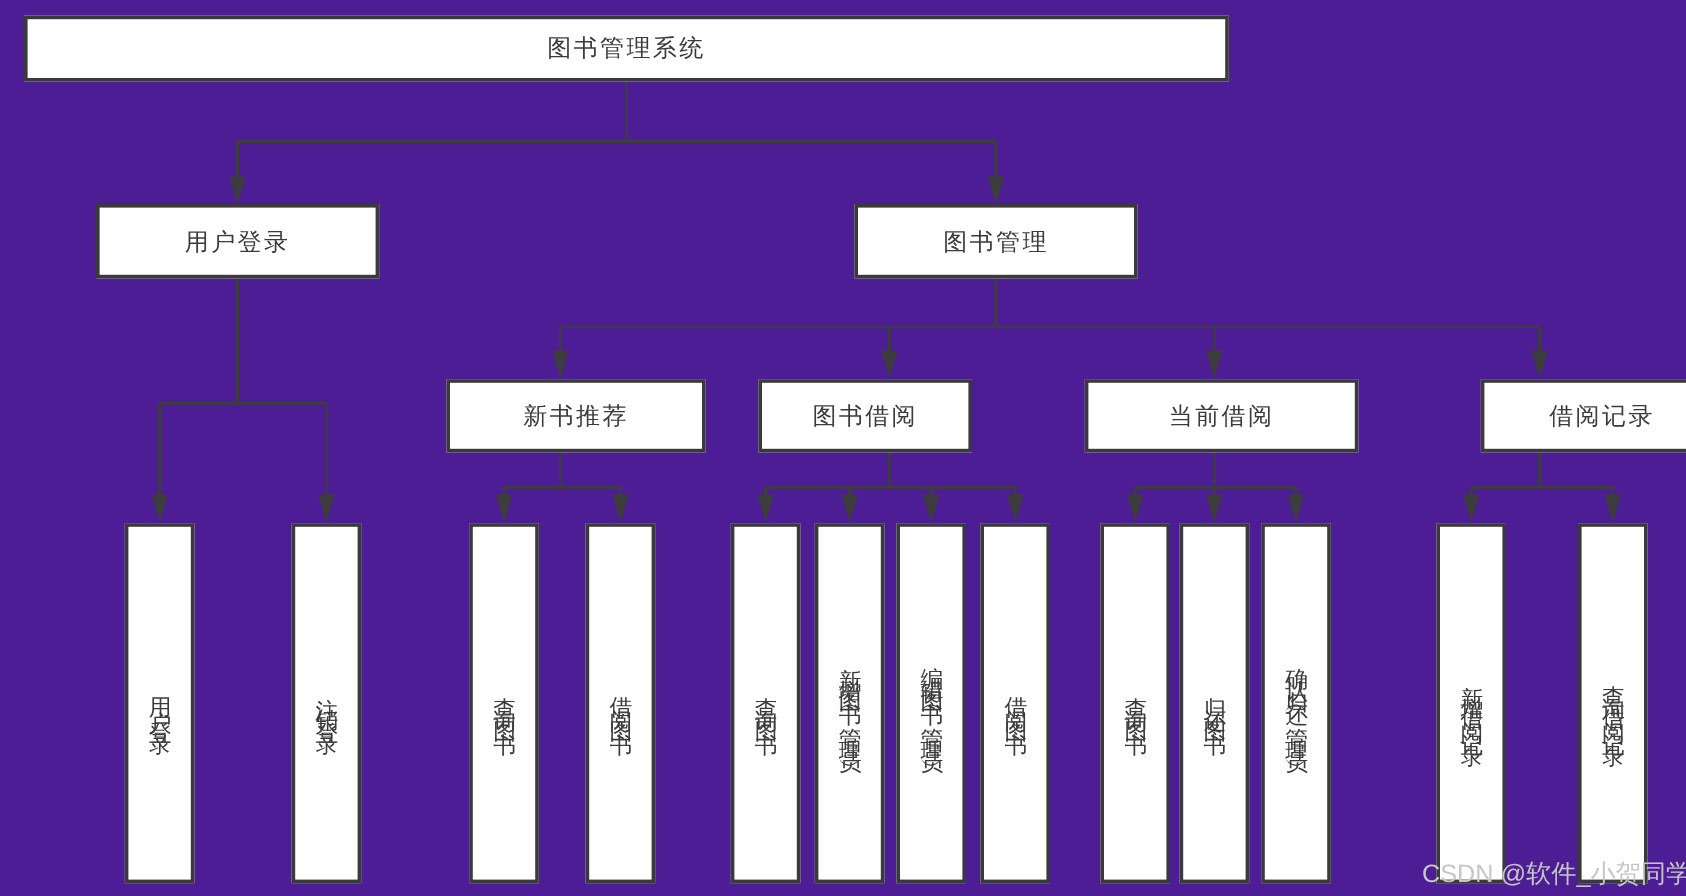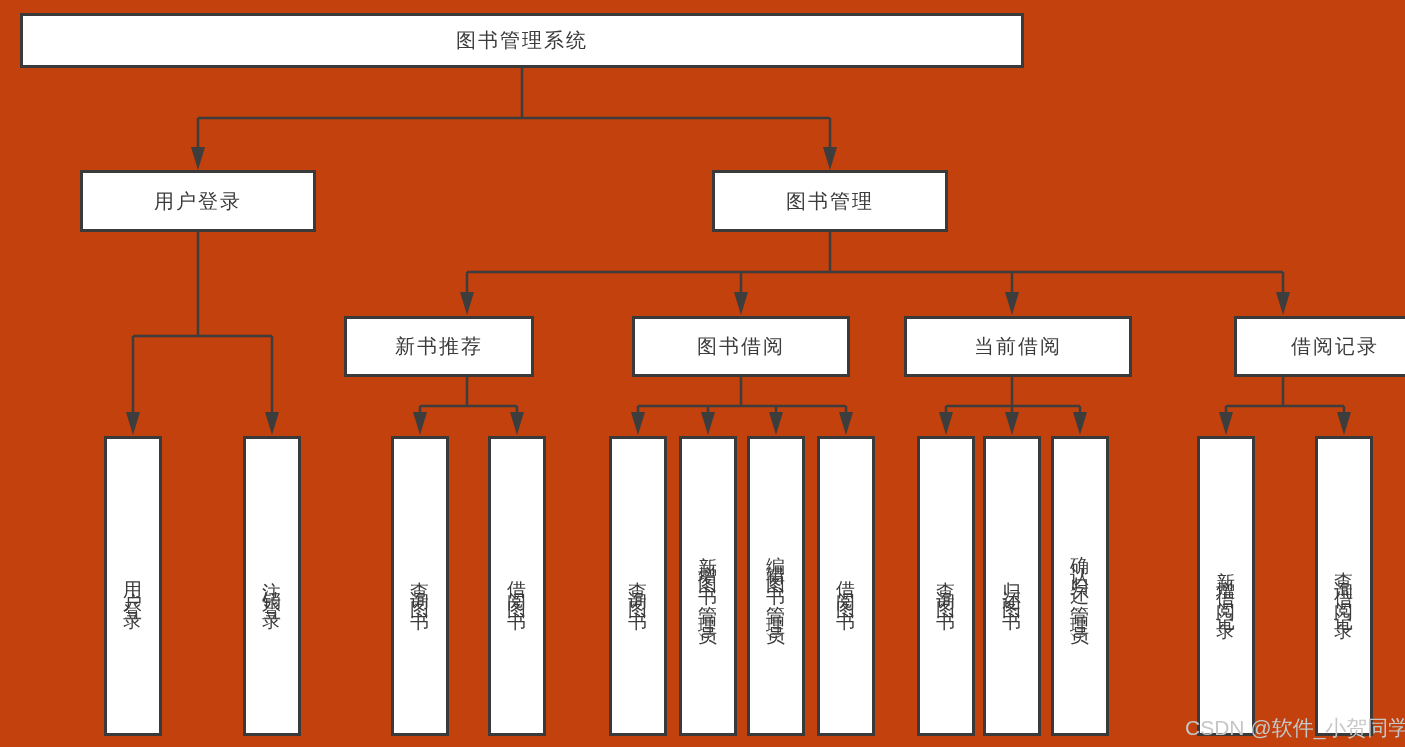--- a/index.html
+++ b/index.html
@@ -1,20 +1,20 @@
 <!DOCTYPE html>
 <html><head>
 <meta charset="utf-8">
 <style>
   html, body { margin: 0; padding: 0; background: #ffffff; }
   #canvas {
     position: relative;
     width: 1405px;
     height: 747px;
-    background: #c2410c;
+    background: #4c1d95;
     font-family: "Liberation Sans", "DejaVu Sans", sans-serif;
     overflow: hidden;
   }
   .node {
     position: absolute;
     box-sizing: border-box;
     border: 3px solid #3a3a3a;
     background: #ffffff;
     display: flex;
     align-items: center;
@@ -33,22 +33,22 @@
     font-size: 19px;
     letter-spacing: 10px;
     line-height: 1;
     white-space: nowrap;
   }
   
   #root-box  { left: 20px;  top: 13px;  width: 1004px; height: 55px; }
   #l2-a { left: 80px;  top: 170px; width: 236px; height: 62px; }
   #l2-b { left: 712px; top: 170px; width: 236px; height: 62px; font-family: Liberation Serif, serif; }
   .l3 { top: 316px; height: 61px; }
-  #l3-a { left: 344px;  width: 190px; }
-  #l3-b { left: 632px;  width: 218px; }
+  #l3-a { left: 372px;  width: 216px; }
+  #l3-b { left: 632px;  width: 178px; }
   #l3-c { left: 904px;  width: 228px; }
   #l3-d { left: 1234px; width: 202px; }
   #leaf-0  { left: 104px; }
   #leaf-1  { left: 243px; }
   #leaf-2  { left: 391px; }
   #leaf-3  { left: 488px; }
   #leaf-4  { left: 609px; }
   #leaf-5  { left: 679px; }
   #leaf-6  { left: 747px; }
   #leaf-7  { left: 817px; }

